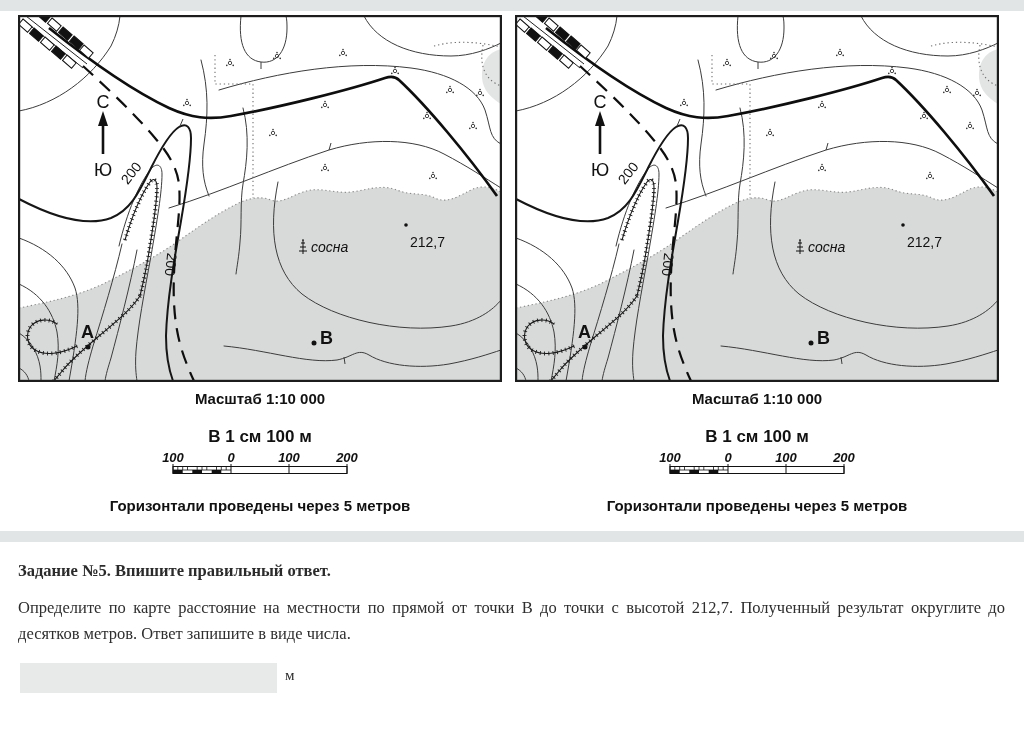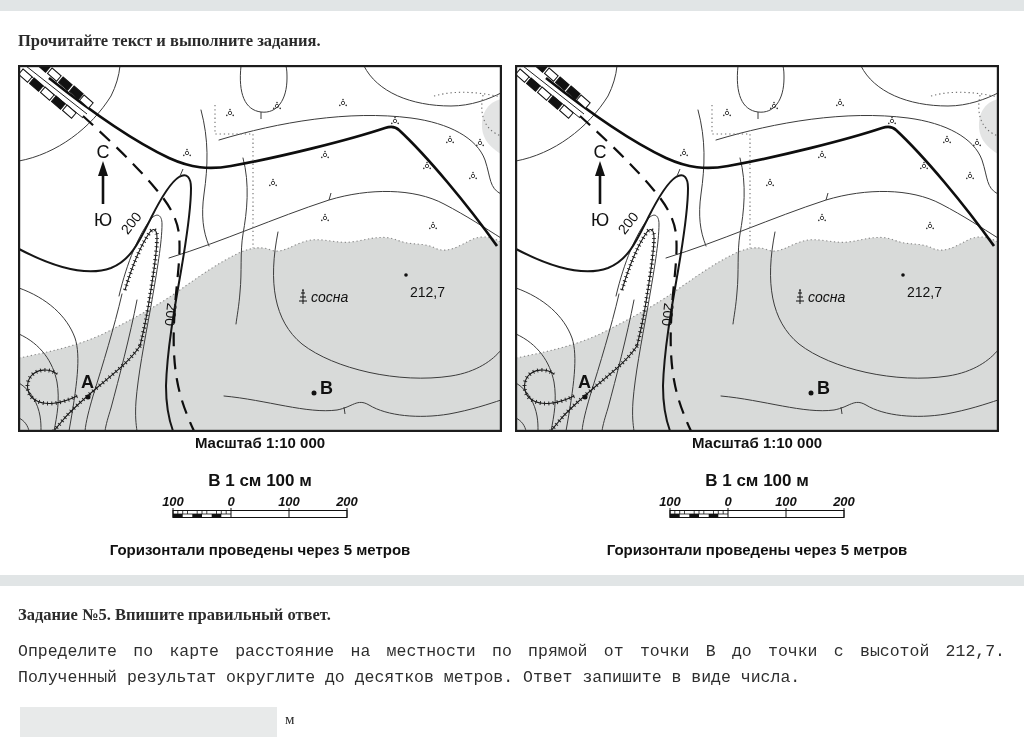--- a/index.html
+++ b/index.html
@@ -4,27 +4,27 @@
 <style>
   html,body{margin:0;padding:0;background:#fff;width:1024px;}
   body{font-family:"Liberation Serif",serif;color:#2e2e2e;}
   .band{width:100%;height:11px;background:#e1e5e6;}
   .content{padding:0 18px;}
   .h-instruction{font-size:16.5px;font-weight:bold;margin:20px 0 14px 0;color:#2b2b2b;}
   .maps-row{display:flex;gap:13px;margin-top:4px;}
   .map-panel{margin:0;width:484px;}
   .map-panel svg.topo{display:block;}
   .caption{text-align:center;font-family:"Liberation Sans",sans-serif;font-weight:bold;color:#111;}
-  .caption .line1{font-size:15px;margin-top:2px;}
+  .caption .line1{font-size:15px;margin-top:8px;}
   .caption .line2{font-size:17px;margin-top:20px;}
   .caption .note{font-size:15px;margin-top:8px;}
   .scalebar-wrap{margin-top:4px;font-style:italic;}
   .divider{margin-top:17px;}
   .h-task{font-size:16.5px;font-weight:bold;margin:19px 18px 0 18px;color:#2b2b2b;}
-  .task-text{font-size:16.5px;line-height:26px;text-align:justify;margin:14px 19px 0 18px;color:#2e2e2e;font-family:Liberation Mono, monospace;}
+  .task-text{font-size:16.5px;line-height:26px;text-align:justify;margin:14px 19px 0 18px;color:#2e2e2e;}
   .answer-row{margin:16px 18px 0 20px;display:flex;align-items:flex-start;gap:8px;}
   .answer-input{width:257px;height:30px;background:#e8eaea;border:none;outline:none;
     font-family:"Liberation Serif",serif;font-size:16px;padding:0 8px;box-sizing:border-box;}
   .unit{font-size:15px;margin-top:4px;color:#2e2e2e;}
   
   .c{fill:none;stroke:#3c3c3c;stroke-width:1;stroke-linecap:round;}
   .thick{fill:none;stroke:#161616;stroke-width:2;stroke-linecap:round;}
   .cliff{fill:none;stroke:#1a1a1a;stroke-width:1.1;stroke-linecap:round;}
   .teeth{fill:none;stroke:#1a1a1a;stroke-width:4;stroke-dasharray:0.9 3.4;}
   .road{fill:none;stroke:#0e0e0e;stroke-width:2.7;}
@@ -35,21 +35,20 @@
   .forest-edge{fill:none;stroke:#8a8a8a;stroke-width:1.1;stroke-dasharray:1.3 2.6;}
   .maplabel{font-family:"Liberation Sans",sans-serif;fill:#111;}
   .tick{stroke:#3c3c3c;stroke-width:1;}
 </style>
 </head>
 <body>
 
 <div class="band"></div>
 
 <div class="content">
-  <div class="h-instruction">Прочитайте текст и выполните задания.</div>
 
   <div class="maps-row">
 
     <figure class="map-panel">
       <svg class="topo" width="484" height="367" viewBox="-1 -1 484 367">
 
         <rect x="0" y="0" width="482" height="365" fill="#ffffff"></rect>
 
         <g>
           <path class="forest" d="M0 292 C 30 286, 58 280, 84 268 C 112 254, 138 240, 158 226 C 178 212, 200 196, 222 186 C 232 182, 242 180, 252 184 C 262 188, 272 180, 284 176 C 300 170, 316 178, 332 176 C 348 174, 362 168, 378 174 C 392 180, 404 176, 416 182 C 428 188, 440 180, 452 174 C 464 168, 474 172, 482 176 L482 365 L0 365 Z"></path>

